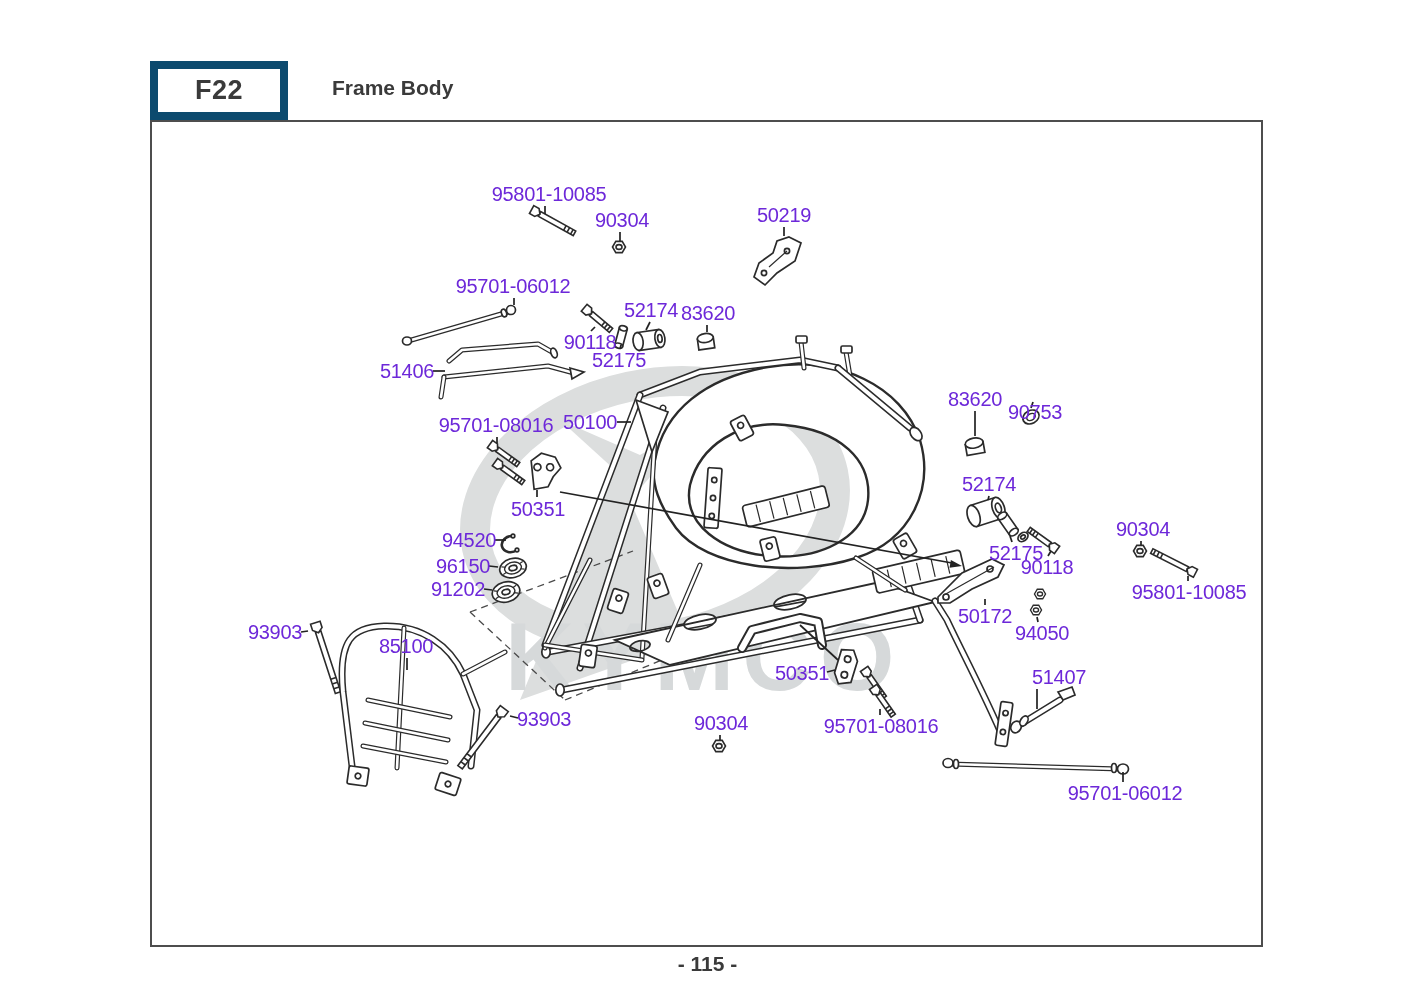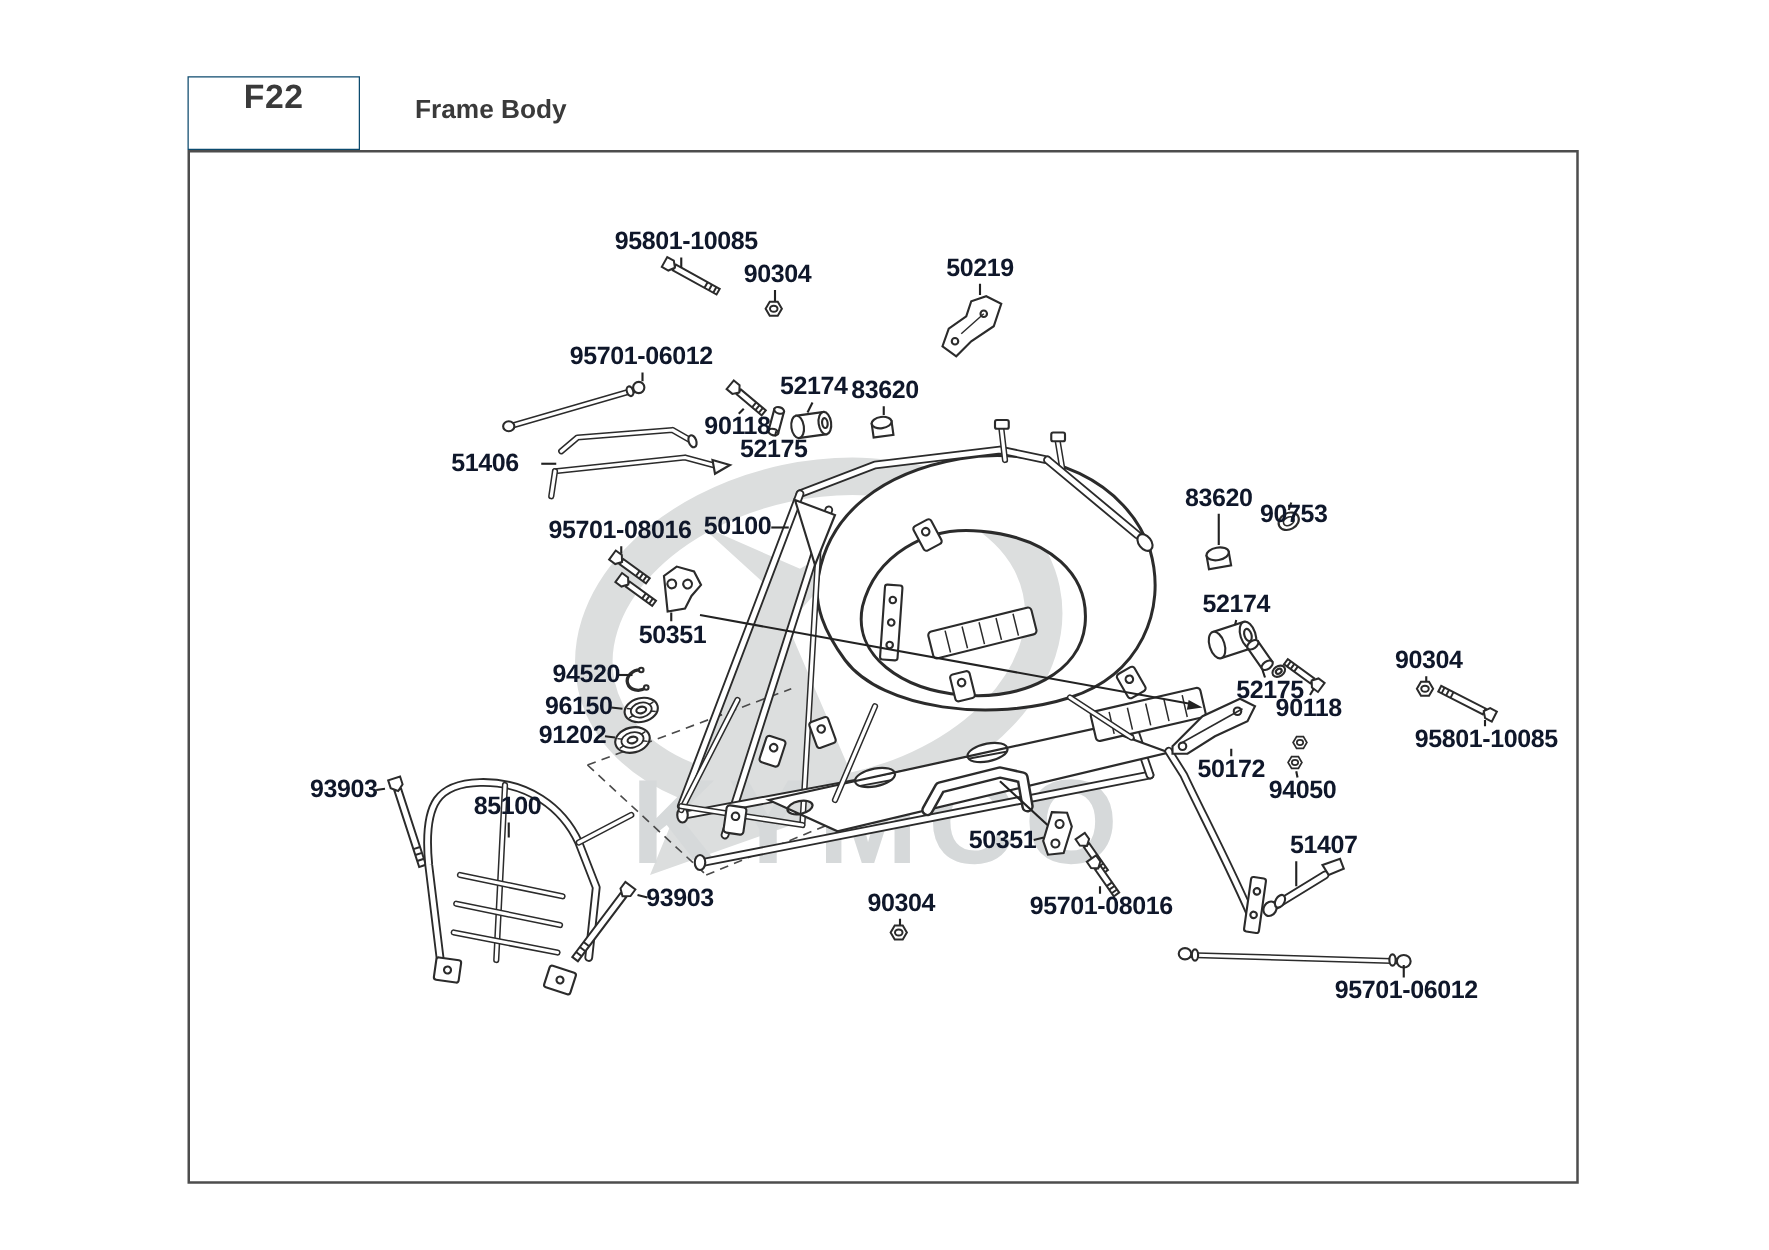--- a/index.html
+++ b/index.html
@@ -1,27 +1,27 @@
 <!DOCTYPE html>
 <html><head>
 <meta charset="utf-8">
 <style>
   html,body{margin:0;padding:0;background:#fff;}
   .page{position:relative;width:1415px;height:1000px;background:#fff;overflow:hidden;
         font-family:"Liberation Sans","DejaVu Sans",sans-serif;}
   .header-code-box{position:absolute;left:150px;top:61px;width:138px;height:59px;
-        border:1px solid #0c4a6e;box-sizing:border-box;display:flex;justify-content:center;}
+        border:8px solid #0c4a6e;box-sizing:border-box;display:flex;align-items:center;justify-content:center;}
   .header-code{font-size:27px;font-weight:700;color:#3a3a3a;letter-spacing:.5px;}
   .header-title{position:absolute;left:332px;top:76px;font-size:21px;font-weight:700;color:#3a3a3a;}
   .content-box{position:absolute;left:150px;top:120px;width:1113px;height:827px;
         border:2px solid #4d4d4d;box-sizing:border-box;background:#fff;}
   .diagram-svg{position:absolute;left:0;top:0;width:1415px;height:1000px;}
   .labels-layer{position:absolute;left:0;top:0;width:1415px;height:1000px;pointer-events:none;}
-  .part-label{position:absolute;transform:translate(-50%,-50%);font-size:20px;font-weight:700;
-        color:#0f172a;white-space:nowrap;letter-spacing:-0.3px;}
+  .part-label{position:absolute;transform:translate(-50%,-50%);font-size:20px;font-weight:400;
+        color:#6d28d9;white-space:nowrap;letter-spacing:-0.3px;}
   .page-number{position:absolute;left:0;top:952px;width:1415px;text-align:center;
         font-size:21px;font-weight:700;color:#3a3a3a;}
   
   .tO{stroke:#2b2b2b;stroke-width:7;fill:none;stroke-linecap:round;stroke-linejoin:round}
   .tI{stroke:#fff;stroke-width:4;fill:none;stroke-linecap:round;stroke-linejoin:round}
   .sO{stroke:#2b2b2b;stroke-width:5;fill:none;stroke-linecap:round;stroke-linejoin:round}
   .sI{stroke:#fff;stroke-width:2.6;fill:none;stroke-linecap:round;stroke-linejoin:round}
   .pt{fill:#fff;stroke:#2b2b2b;stroke-width:1.7}
   .thin{stroke:#2b2b2b;stroke-width:1.2;fill:none}
   .ld{stroke:#222;stroke-width:1.7;fill:none}
@@ -381,21 +381,21 @@
 
   <div class="labels-layer">
       <span class="part-label" style="left: 549px; top: 194px;">95801-10085</span>
       <span class="part-label" style="left: 622px; top: 220px;">90304</span>
       <span class="part-label" style="left: 784px; top: 215px;">50219</span>
       <span class="part-label" style="left: 513px; top: 286px;">95701-06012</span>
       <span class="part-label" style="left: 651px; top: 310px;">52174</span>
       <span class="part-label" style="left: 708px; top: 313px;">83620</span>
       <span class="part-label" style="left: 590px; top: 342px;">90118</span>
       <span class="part-label" style="left: 619px; top: 360px;">52175</span>
-      <span class="part-label" style="left: 388px; top: 371px;">51406</span>
+      <span class="part-label" style="left: 407px; top: 371px;">51406</span>
       <span class="part-label" style="left: 496px; top: 425px;">95701-08016</span>
       <span class="part-label" style="left: 590px; top: 422px;">50100</span>
       <span class="part-label" style="left: 538px; top: 509px;">50351</span>
       <span class="part-label" style="left: 469px; top: 540px;">94520</span>
       <span class="part-label" style="left: 463px; top: 566px;">96150</span>
       <span class="part-label" style="left: 458px; top: 589px; text-align: center;">91202</span>
       <span class="part-label" style="left: 975px; top: 399px;">83620</span>
       <span class="part-label" style="left: 1035px; top: 412px;">90753</span>
       <span class="part-label" style="left: 989px; top: 484px;">52174</span>
       <span class="part-label" style="left: 1016px; top: 553px;">52175</span>
@@ -407,13 +407,14 @@
       <span class="part-label" style="left: 275px; top: 632px;">93903</span>
       <span class="part-label" style="left: 406px; top: 646px;">85100</span>
       <span class="part-label" style="left: 544px; top: 719px;">93903</span>
       <span class="part-label" style="left: 721px; top: 723px;">90304</span>
       <span class="part-label" style="left: 802px; top: 673px;">50351</span>
       <span class="part-label" style="left: 881px; top: 726px;">95701-08016</span>
       <span class="part-label" style="left: 1035px; top: 677px; margin-left: 24px;">51407</span>
       <span class="part-label" style="left: 1125px; top: 793px;">95701-06012</span>
     </div>
 
+  <div class="page-number">- 115 -</div>
 </div>
 
 </body></html>

